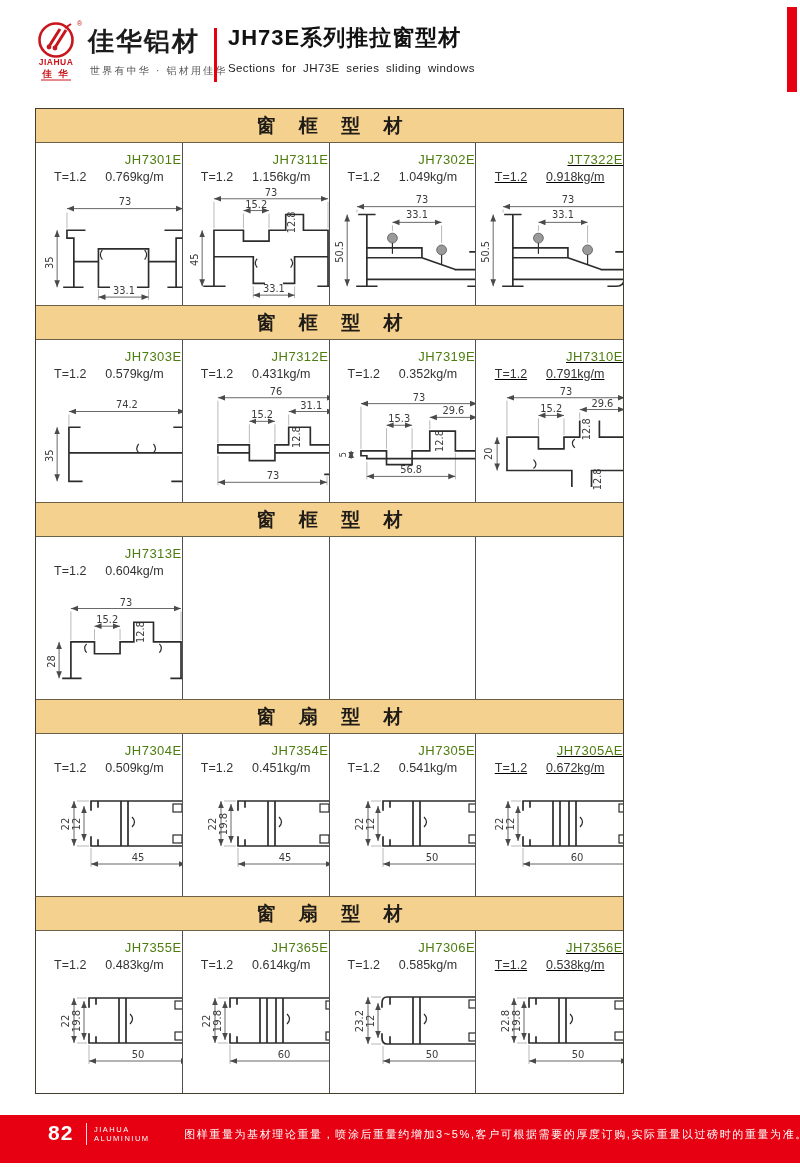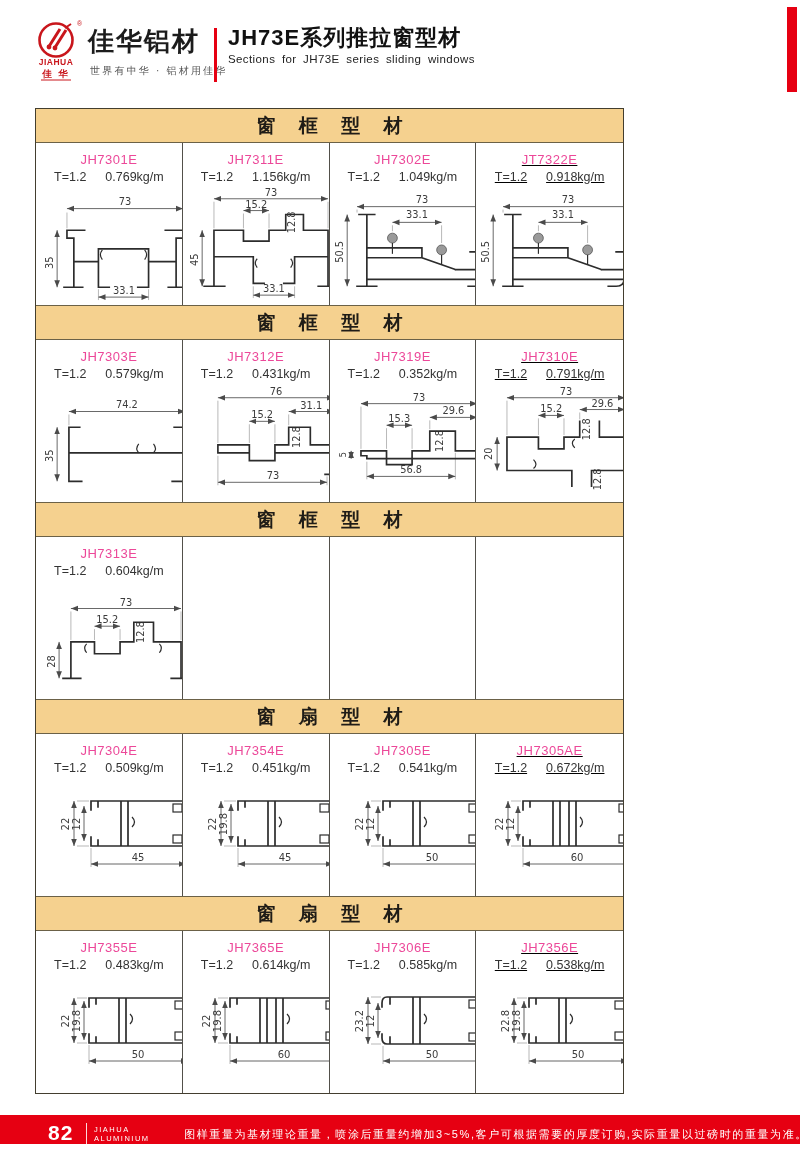--- a/index.html
+++ b/index.html
@@ -7,48 +7,48 @@
         font-family:"Liberation Sans","DejaVu Sans",sans-serif;}
 
   
   .hdr{position:absolute;left:0;top:0;width:800px;height:108px;}
   .logo-svg{position:absolute;left:28px;top:16px;}
   .brand{position:absolute;left:88px;top:24px;font-size:26px;font-weight:bold;color:#1c1c1c;letter-spacing:2px;white-space:nowrap;}
   .tagline{position:absolute;left:90px;top:64px;font-size:10px;color:#555;letter-spacing:2.2px;white-space:nowrap;}
   .hdr-div{position:absolute;left:214px;top:28px;width:3px;height:54px;background:#E60012;}
   .titles{position:absolute;left:228px;top:23px;}
   .title-cn{font-size:22px;font-weight:bold;color:#111;letter-spacing:1px;white-space:nowrap;}
-  .title-en{margin-top:0;font-size:11.5px;color:#222;letter-spacing:0.4px;word-spacing:3px;white-space:nowrap;}
+  .title-en{margin-top:9px;font-size:11.5px;color:#222;letter-spacing:0.4px;word-spacing:3px;white-space:nowrap;}
   .edge-bar{position:absolute;left:787px;top:7px;width:10px;height:85px;background:#E60012;}
 
   
   .tbl{position:absolute;left:35px;top:108px;width:589px;border:1.5px solid #433e2f;box-sizing:border-box;background:#fff;}
   .band{height:33px;background:#F5D18F;border-top:1px solid #6b6147;border-bottom:1px solid #6b6147;
         display:flex;align-items:center;justify-content:center;
         font-size:19px;font-weight:bold;color:#1f1c17;letter-spacing:9px;text-indent:9px;}
   .band:first-child{border-top:none;}
   .row{display:grid;grid-template-columns:repeat(4,1fr);height:162px;}
   .cell{border-right:1px solid #52504a;box-sizing:border-box;text-align:center;padding-top:9px;overflow:hidden;}
   .cell:last-child{border-right:none;text-decoration:underline;}
-  .code{font-size:13px;color:#ec4899;letter-spacing:0.5px;}
+  .code{font-size:13px;color:#4d7c0f;letter-spacing:0.5px;text-align:right;}
   .spec{margin-top:3px;font-size:12.5px;color:#333;display:flex;justify-content:center;gap:19px;}
   .drw{margin-top:1px;}
 
   
   .pf{fill:none;stroke:#2c2c2c;stroke-width:1.7;stroke-linejoin:miter;stroke-linecap:square;}
   .pf2{fill:none;stroke:#2c2c2c;stroke-width:1.2;}
   .dm{stroke:#555;stroke-width:0.9;}
   .ex{stroke:#999;stroke-width:0.7;fill:none;}
   .dt{font-family:"DejaVu Sans",sans-serif;font-size:10px;fill:#3c3c3c;}
   .dts{font-family:"DejaVu Sans",sans-serif;font-size:9px;fill:#3c3c3c;}
   .scr{fill:#9a9a9a;stroke:#555;stroke-width:0.8;}
   .ntc{fill:none;stroke:#2c2c2c;stroke-width:1.2;}
 
   
-  .fbar{position:absolute;left:0;top:1115px;width:800px;height:29px;background:#E60012;color:#fff;}
+  .fbar{position:absolute;left:0;top:1115px;width:800px;height:48px;background:#E60012;color:#fff;}
   .fpage{position:absolute;left:48px;top:6px;font-size:21px;font-weight:bold;letter-spacing:1px;}
   .fdiv{position:absolute;left:86px;top:8px;width:1px;height:22px;background:#ffffff;opacity:.85;}
   .fbrand{position:absolute;left:94px;top:10px;font-size:7.5px;letter-spacing:1.5px;line-height:9px;}
   .fnote{position:absolute;left:200px;top:0;width:592px;height:38px;display:flex;align-items:center;justify-content:center;
          font-size:11px;letter-spacing:1.6px;white-space:nowrap;}
 </style>
 </head>
 <body>
 
 <svg width="0" height="0" style="position:absolute" aria-hidden="true">

